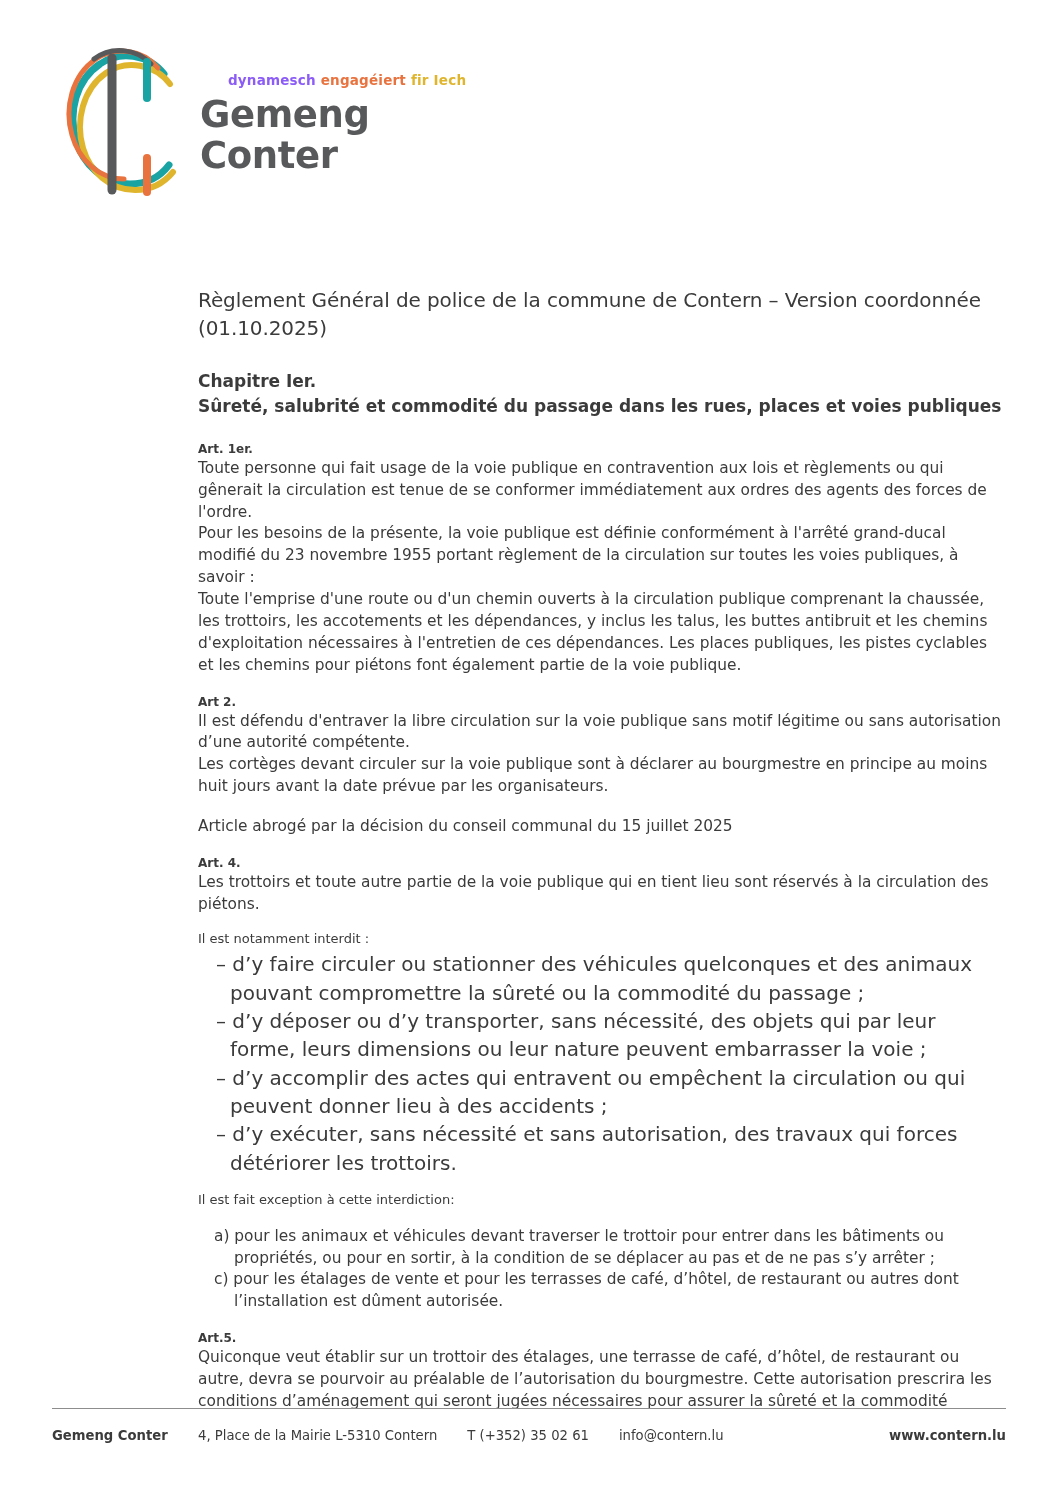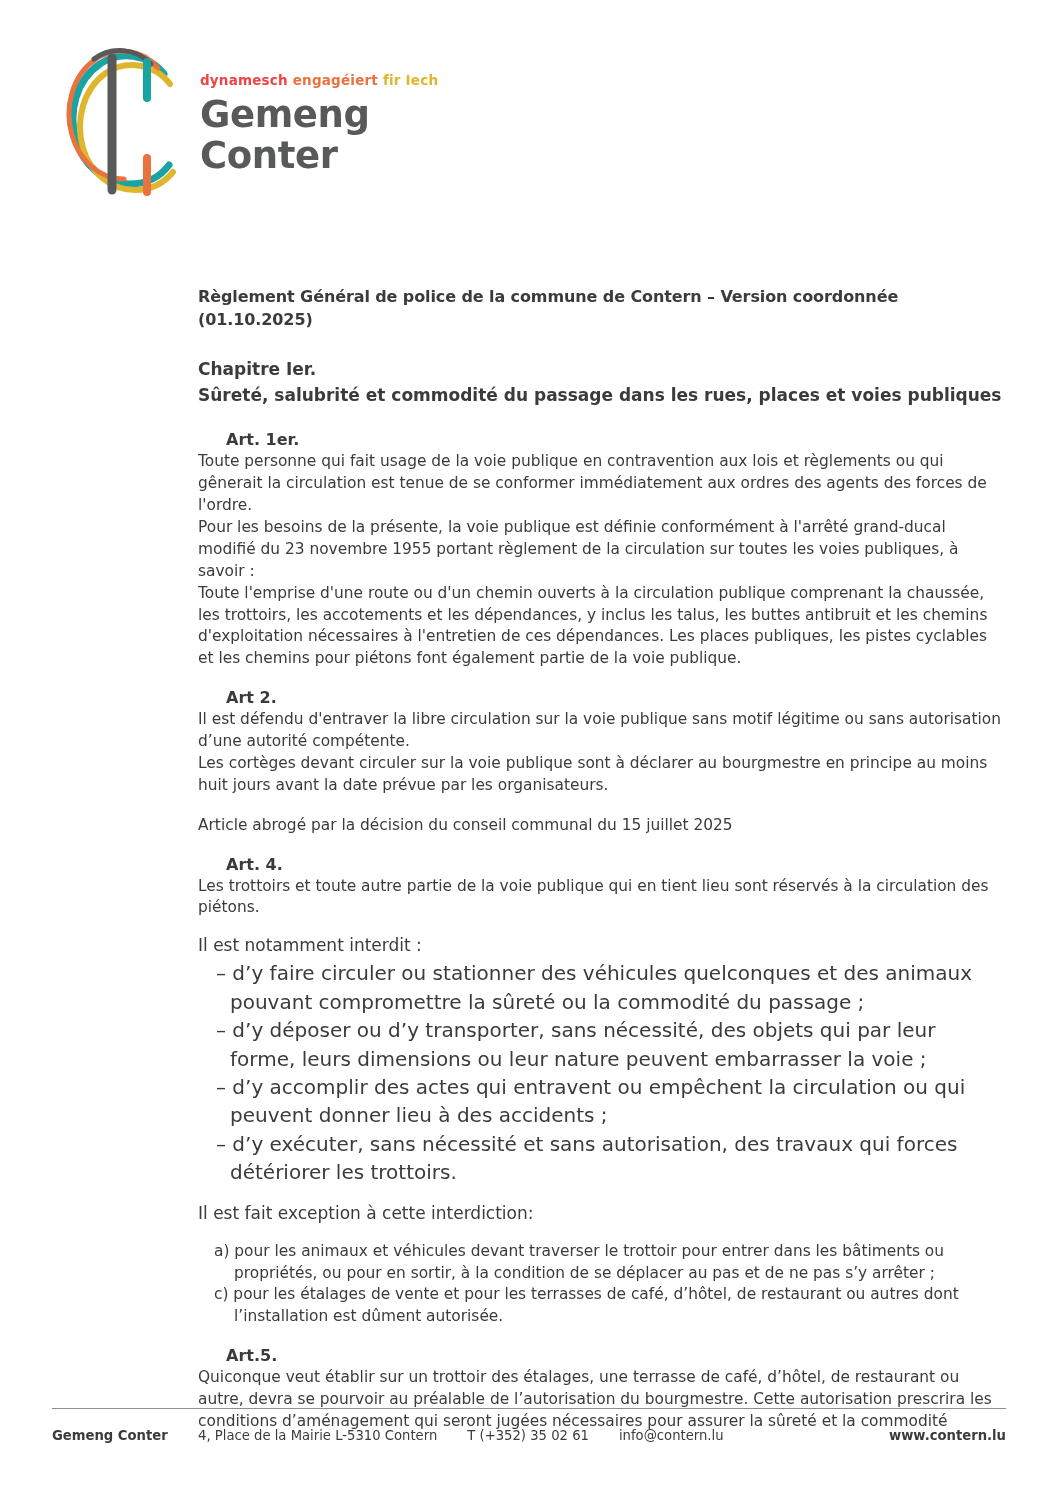--- a/index.html
+++ b/index.html
@@ -40,74 +40,73 @@
     left: 148px;
     top: 32px;
     width: 270px;
   }
   .logo-claim {
     font-size: 13.5px;
     font-weight: bold;
     letter-spacing: 0.2px;
     white-space: nowrap;
   }
-  .logo-claim .c1 { color: #ef4444; }
+  .logo-claim .c1 { color: #8b5cf6; margin-left: 28px; }
   .logo-claim .c2 { color: #e8733f; }
   .logo-claim .c3 { color: #e0b52e; }
   .logo-name {
     margin-top: 6px;
     font-size: 37px;
     line-height: 1.12;
     font-weight: bold;
     color: #58595b;
     letter-spacing: -0.4px;
   }
 
   
   .doc {
     position: absolute;
     left: 198px;
     top: 286px;
     width: 808px;
   }
   h1.doc-title {
     margin: 0 0 26px 0;
-    font-size: 16px;
-    line-height: 1.42;
-    font-weight: bold;
+    font-size: 20px;
+    line-height: 1.42;
+    font-weight: normal;
     color: #3b3b3b;
     letter-spacing: -0.1px;
   }
   .chapter {
     margin: 0 0 22px 0;
     font-size: 17px;
     line-height: 1.5;
     font-weight: bold;
     color: #3b3b3b;
   }
   .art {
     margin-bottom: 18px;
   }
   .art-label {
-    font-size: 16px;
+    font-size: 12px;
     font-weight: bold;
     color: #3b3b3b;
     margin-bottom: 2px;
-    margin-left: 28px;
   }
   .para {
     font-size: 15.4px;
     line-height: 1.42;
     color: #3b3b3b;
     margin: 0;
   }
   .para + .para { margin-top: 0; }
   .spacer-sm { height: 14px; }
   .lead {
-    font-size: 17px;
+    font-size: 13px;
     line-height: 1.42;
     margin: 0 0 2px 0;
   }
   ul.dashlist {
     list-style: none;
     margin: 0 0 0 0;
     padding: 0 0 0 18px;
   }
   ul.dashlist li {
     font-size: 20px;

